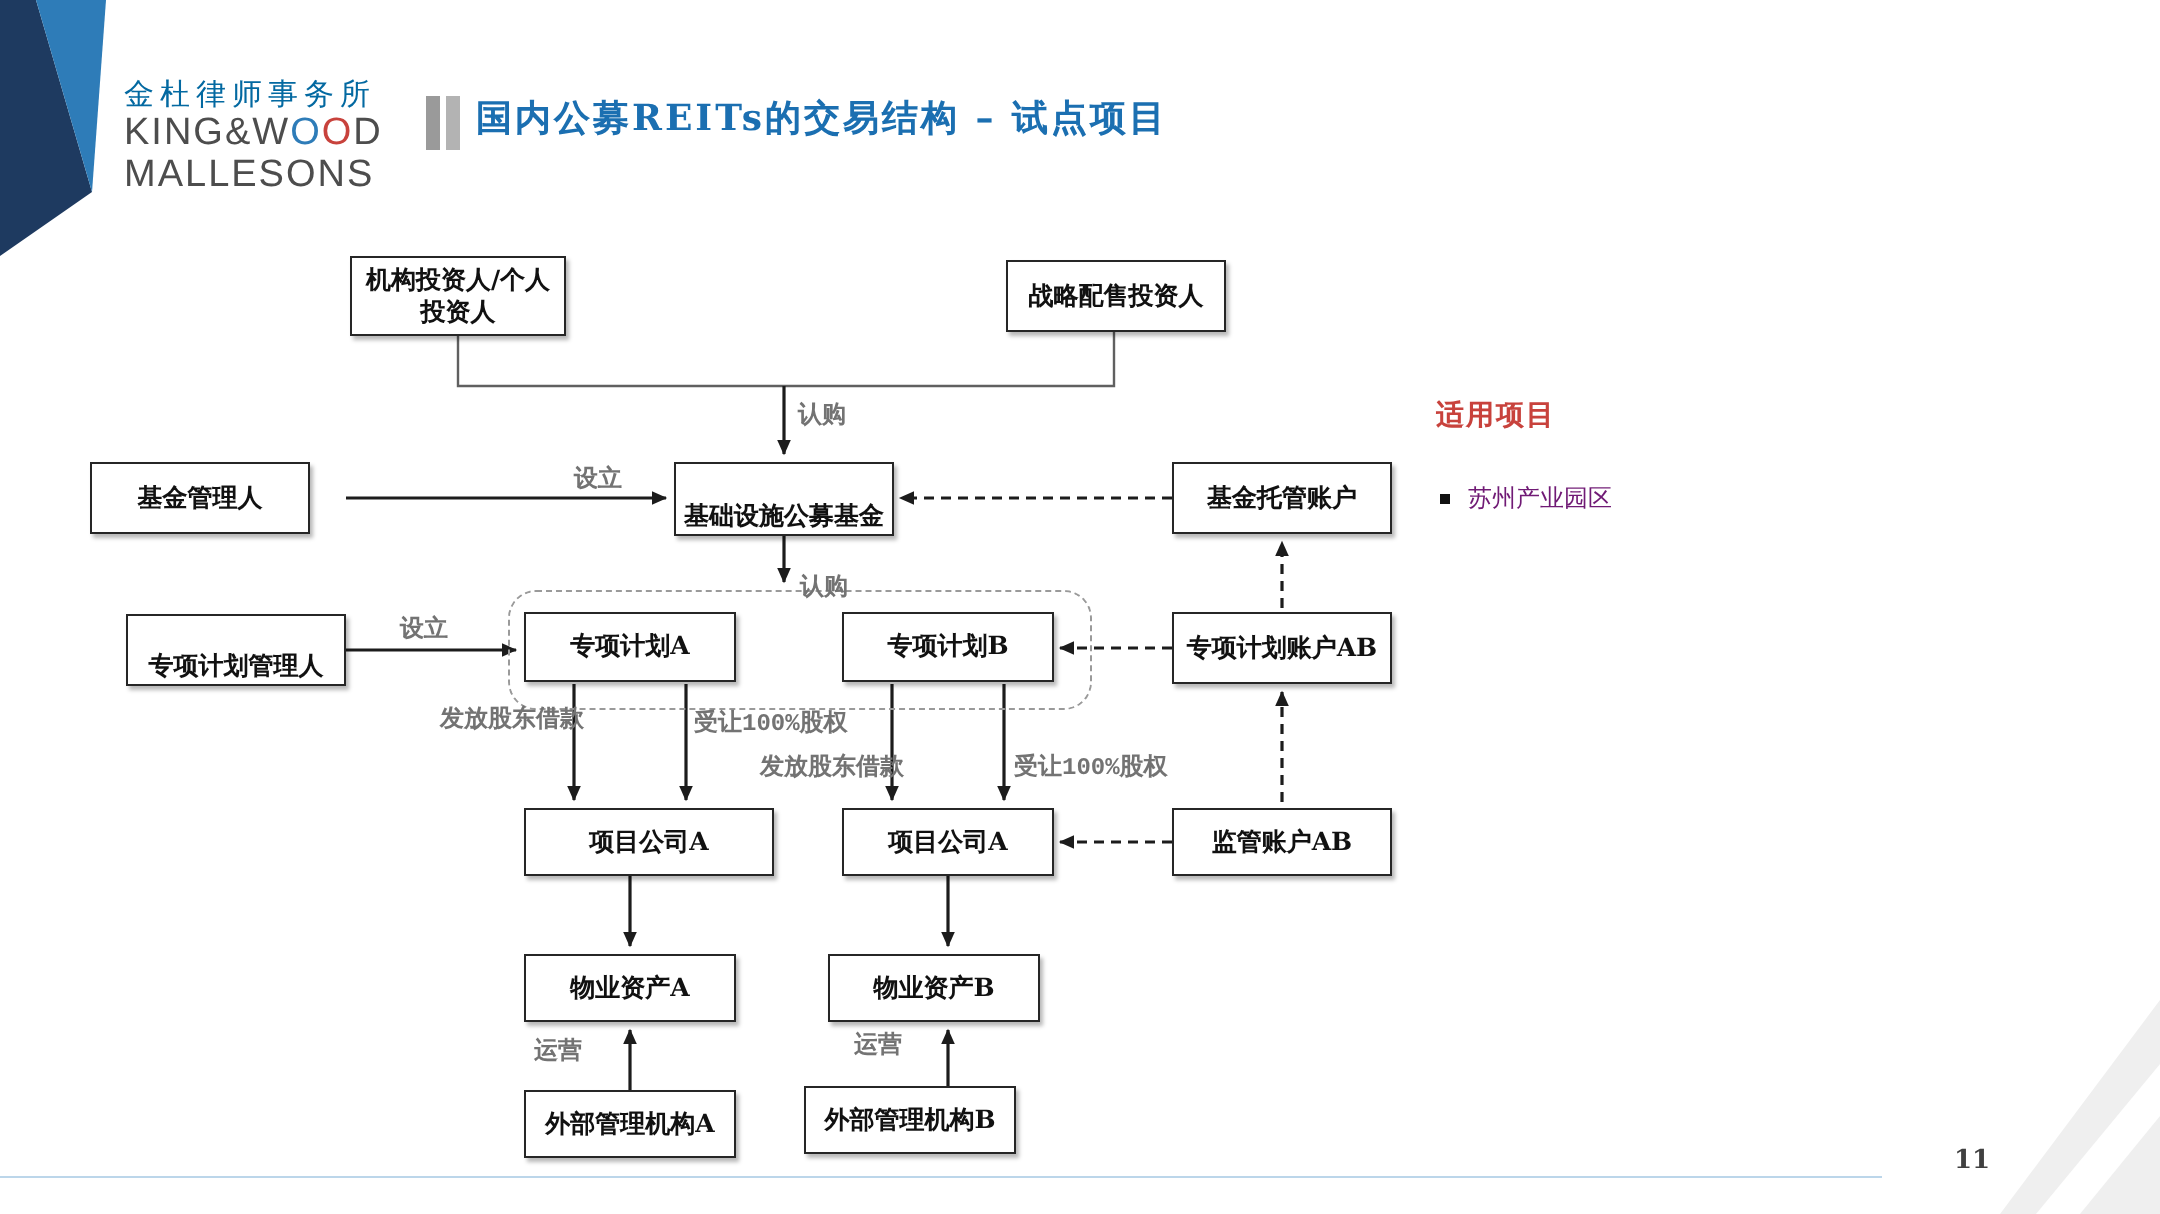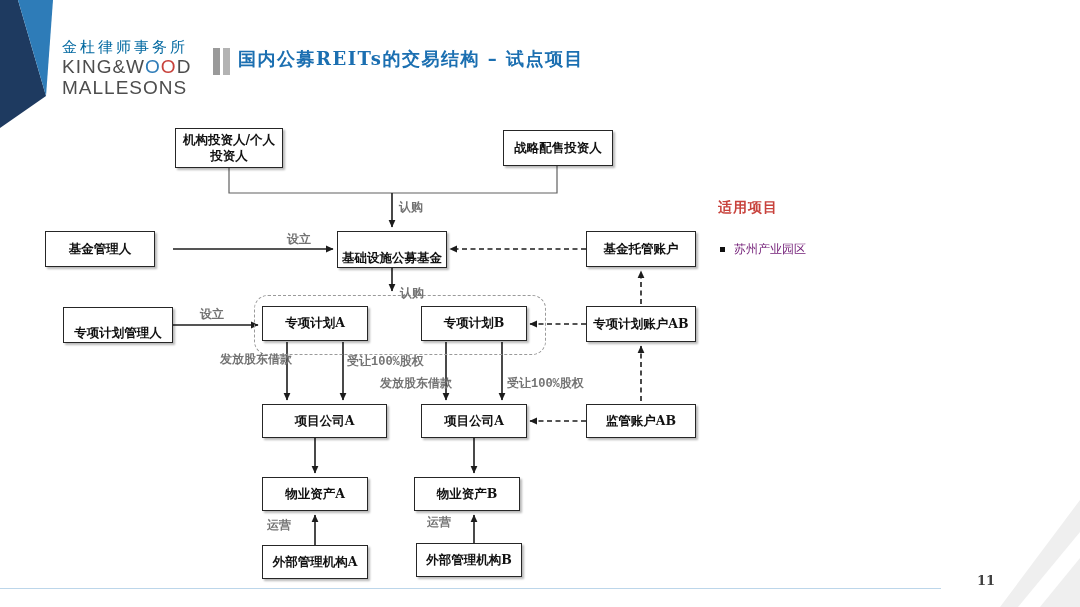--- a/index.html
+++ b/index.html
@@ -150,21 +150,21 @@
     </div>
   <div class="node" style="left:262px; top:477px; width:106px; height:34px;">
       <span>物业资产A</span>
     </div>
   <div class="node" style="left:414px; top:477px; width:106px; height:34px;">
       <span>物业资产B</span>
     </div>
   <div class="node" style="left:262px; top:545px; width:106px; height:34px;">
       <span>外部管理机构A</span>
     </div>
-  <div class="node" style="left:416px; top:543px; width:106px; height:34px;">
+  <div class="node" style="left:402px; top:543px; width:106px; height:34px;">
       <span>外部管理机构B</span>
     </div>
 
   <div class="edge-label" style="left:399px; top:199px;">认购</div>
   <div class="edge-label" style="left:287px; top:231px;">设立</div>
   <div class="edge-label" style="left:400px; top:285px;">认购</div>
   <div class="edge-label" style="left:200px; top:306px;">设立</div>
   <div class="edge-label" style="left:220px; top:351px;">发放股东借款</div>
   <div class="edge-label" style="left:347px; top:353px;">受让100%股权</div>
   <div class="edge-label" style="left:380px; top:375px;">发放股东借款</div>

